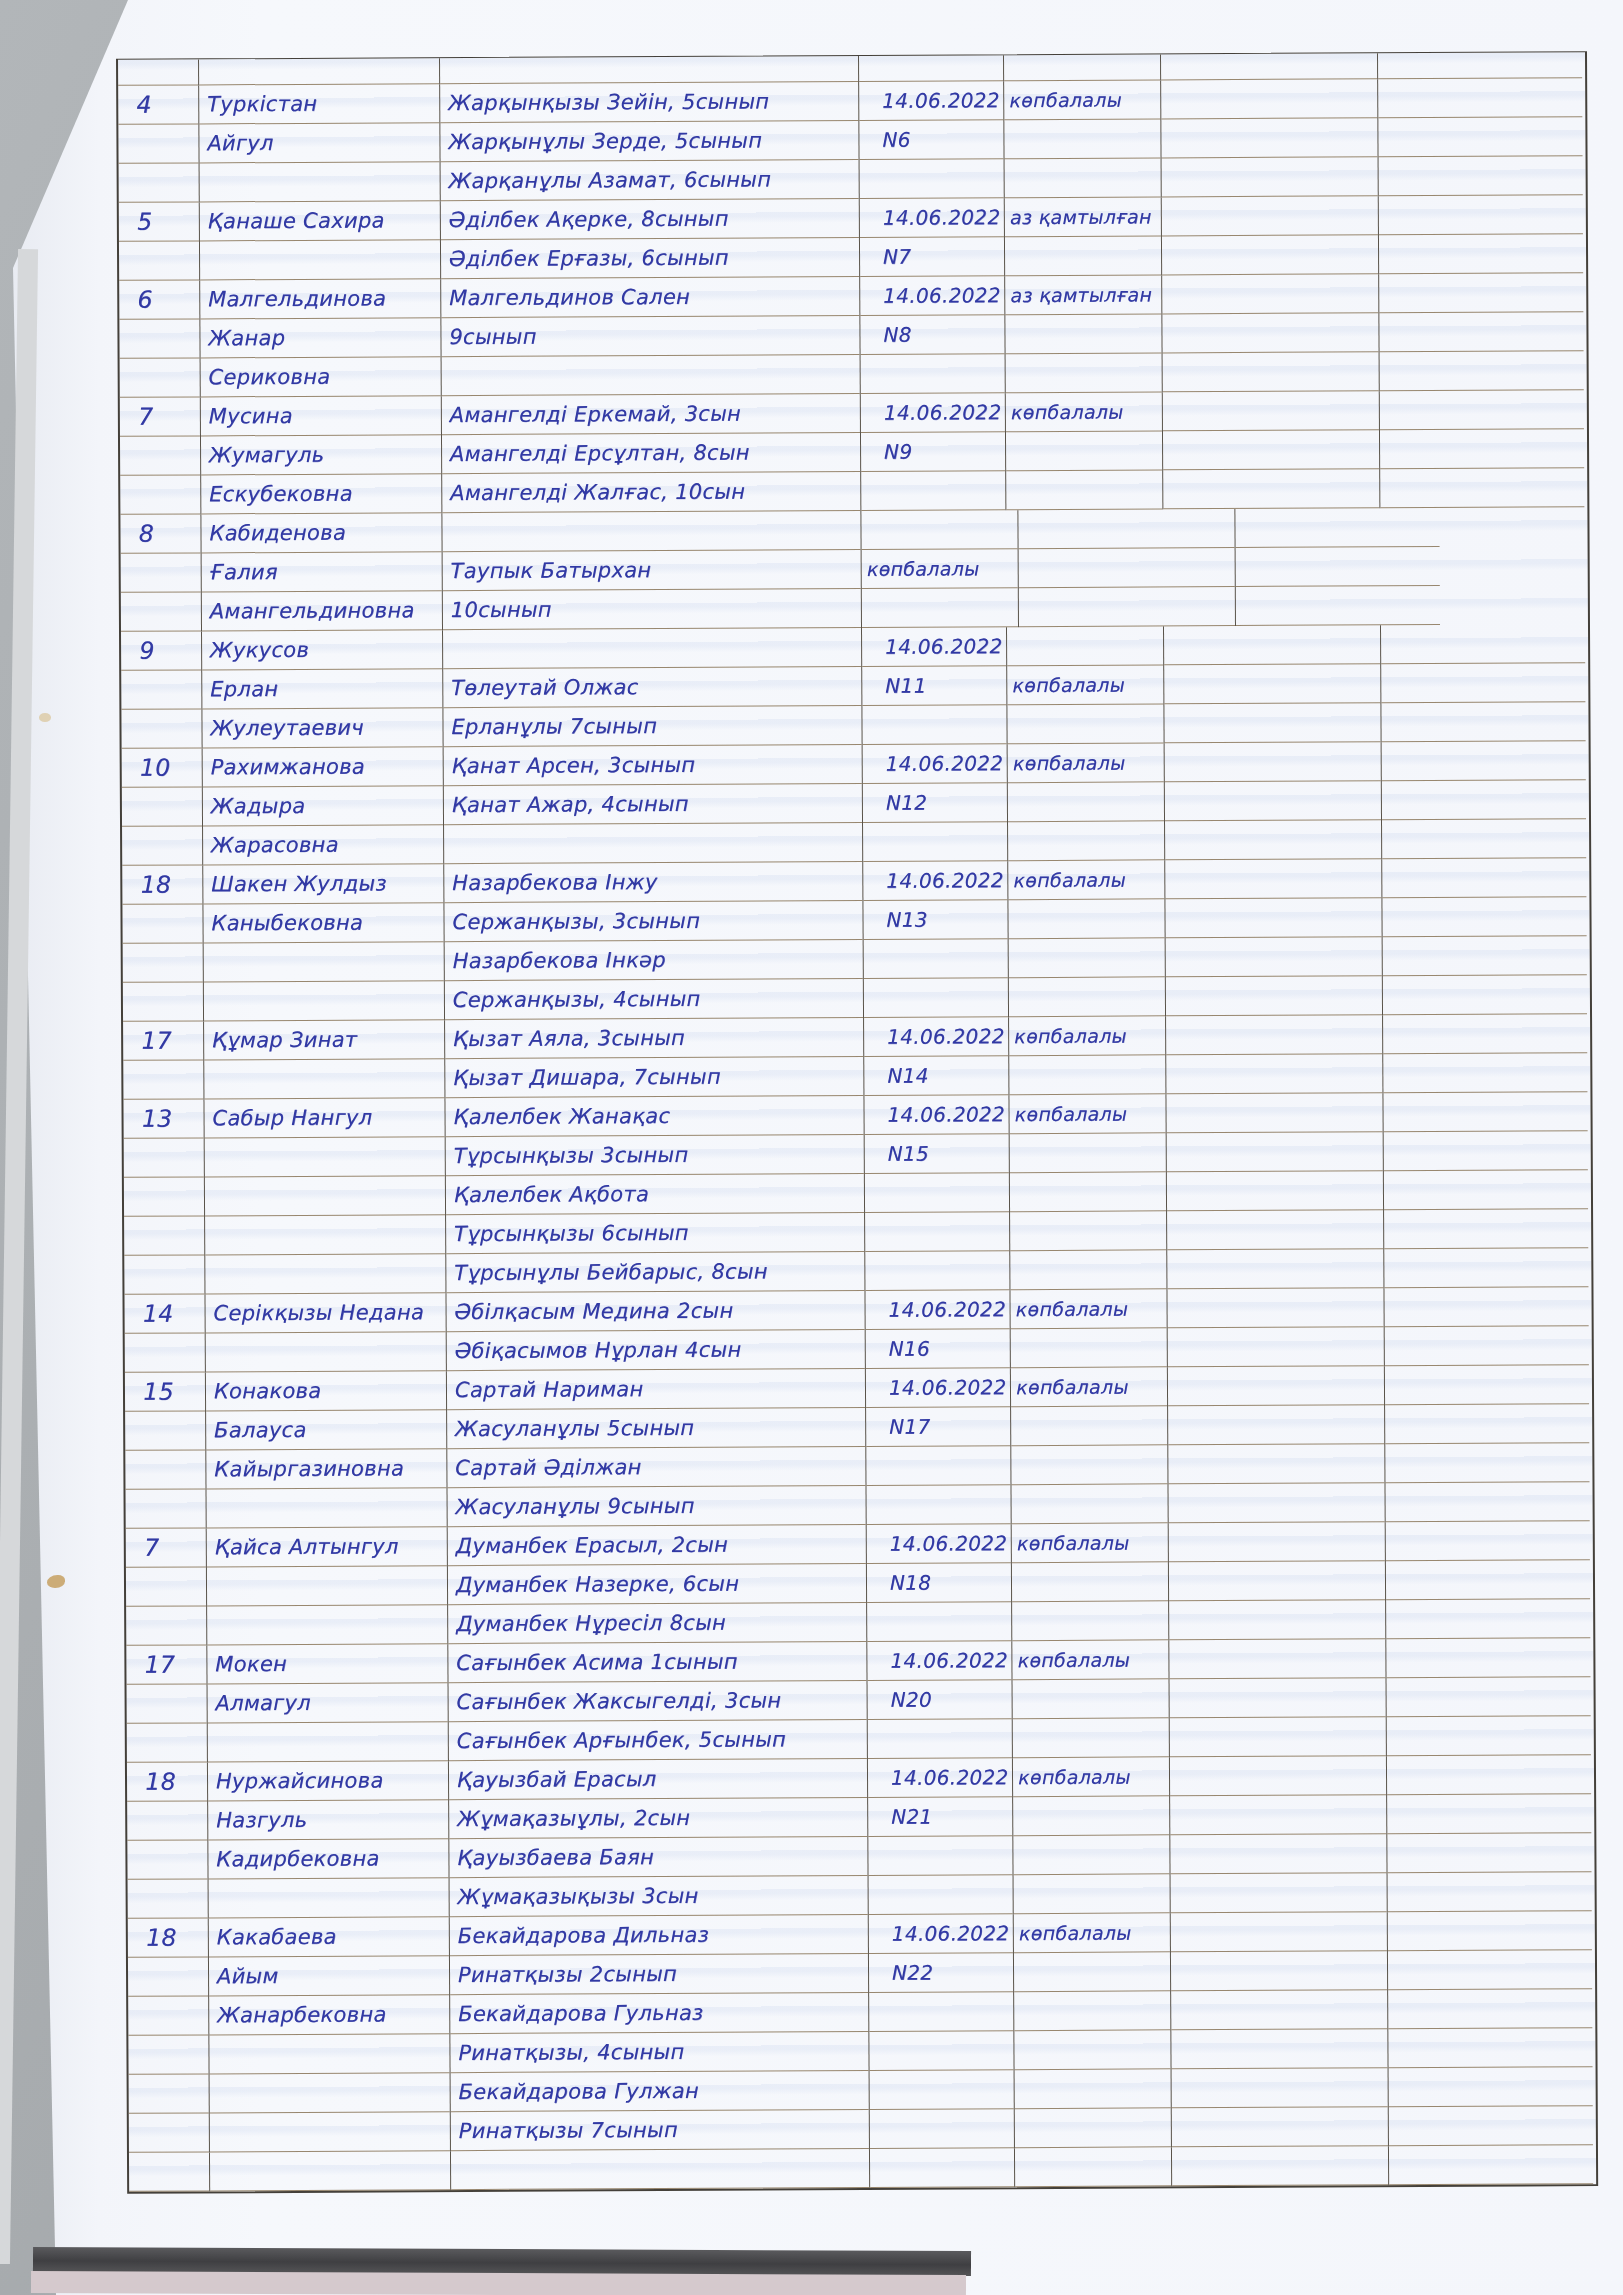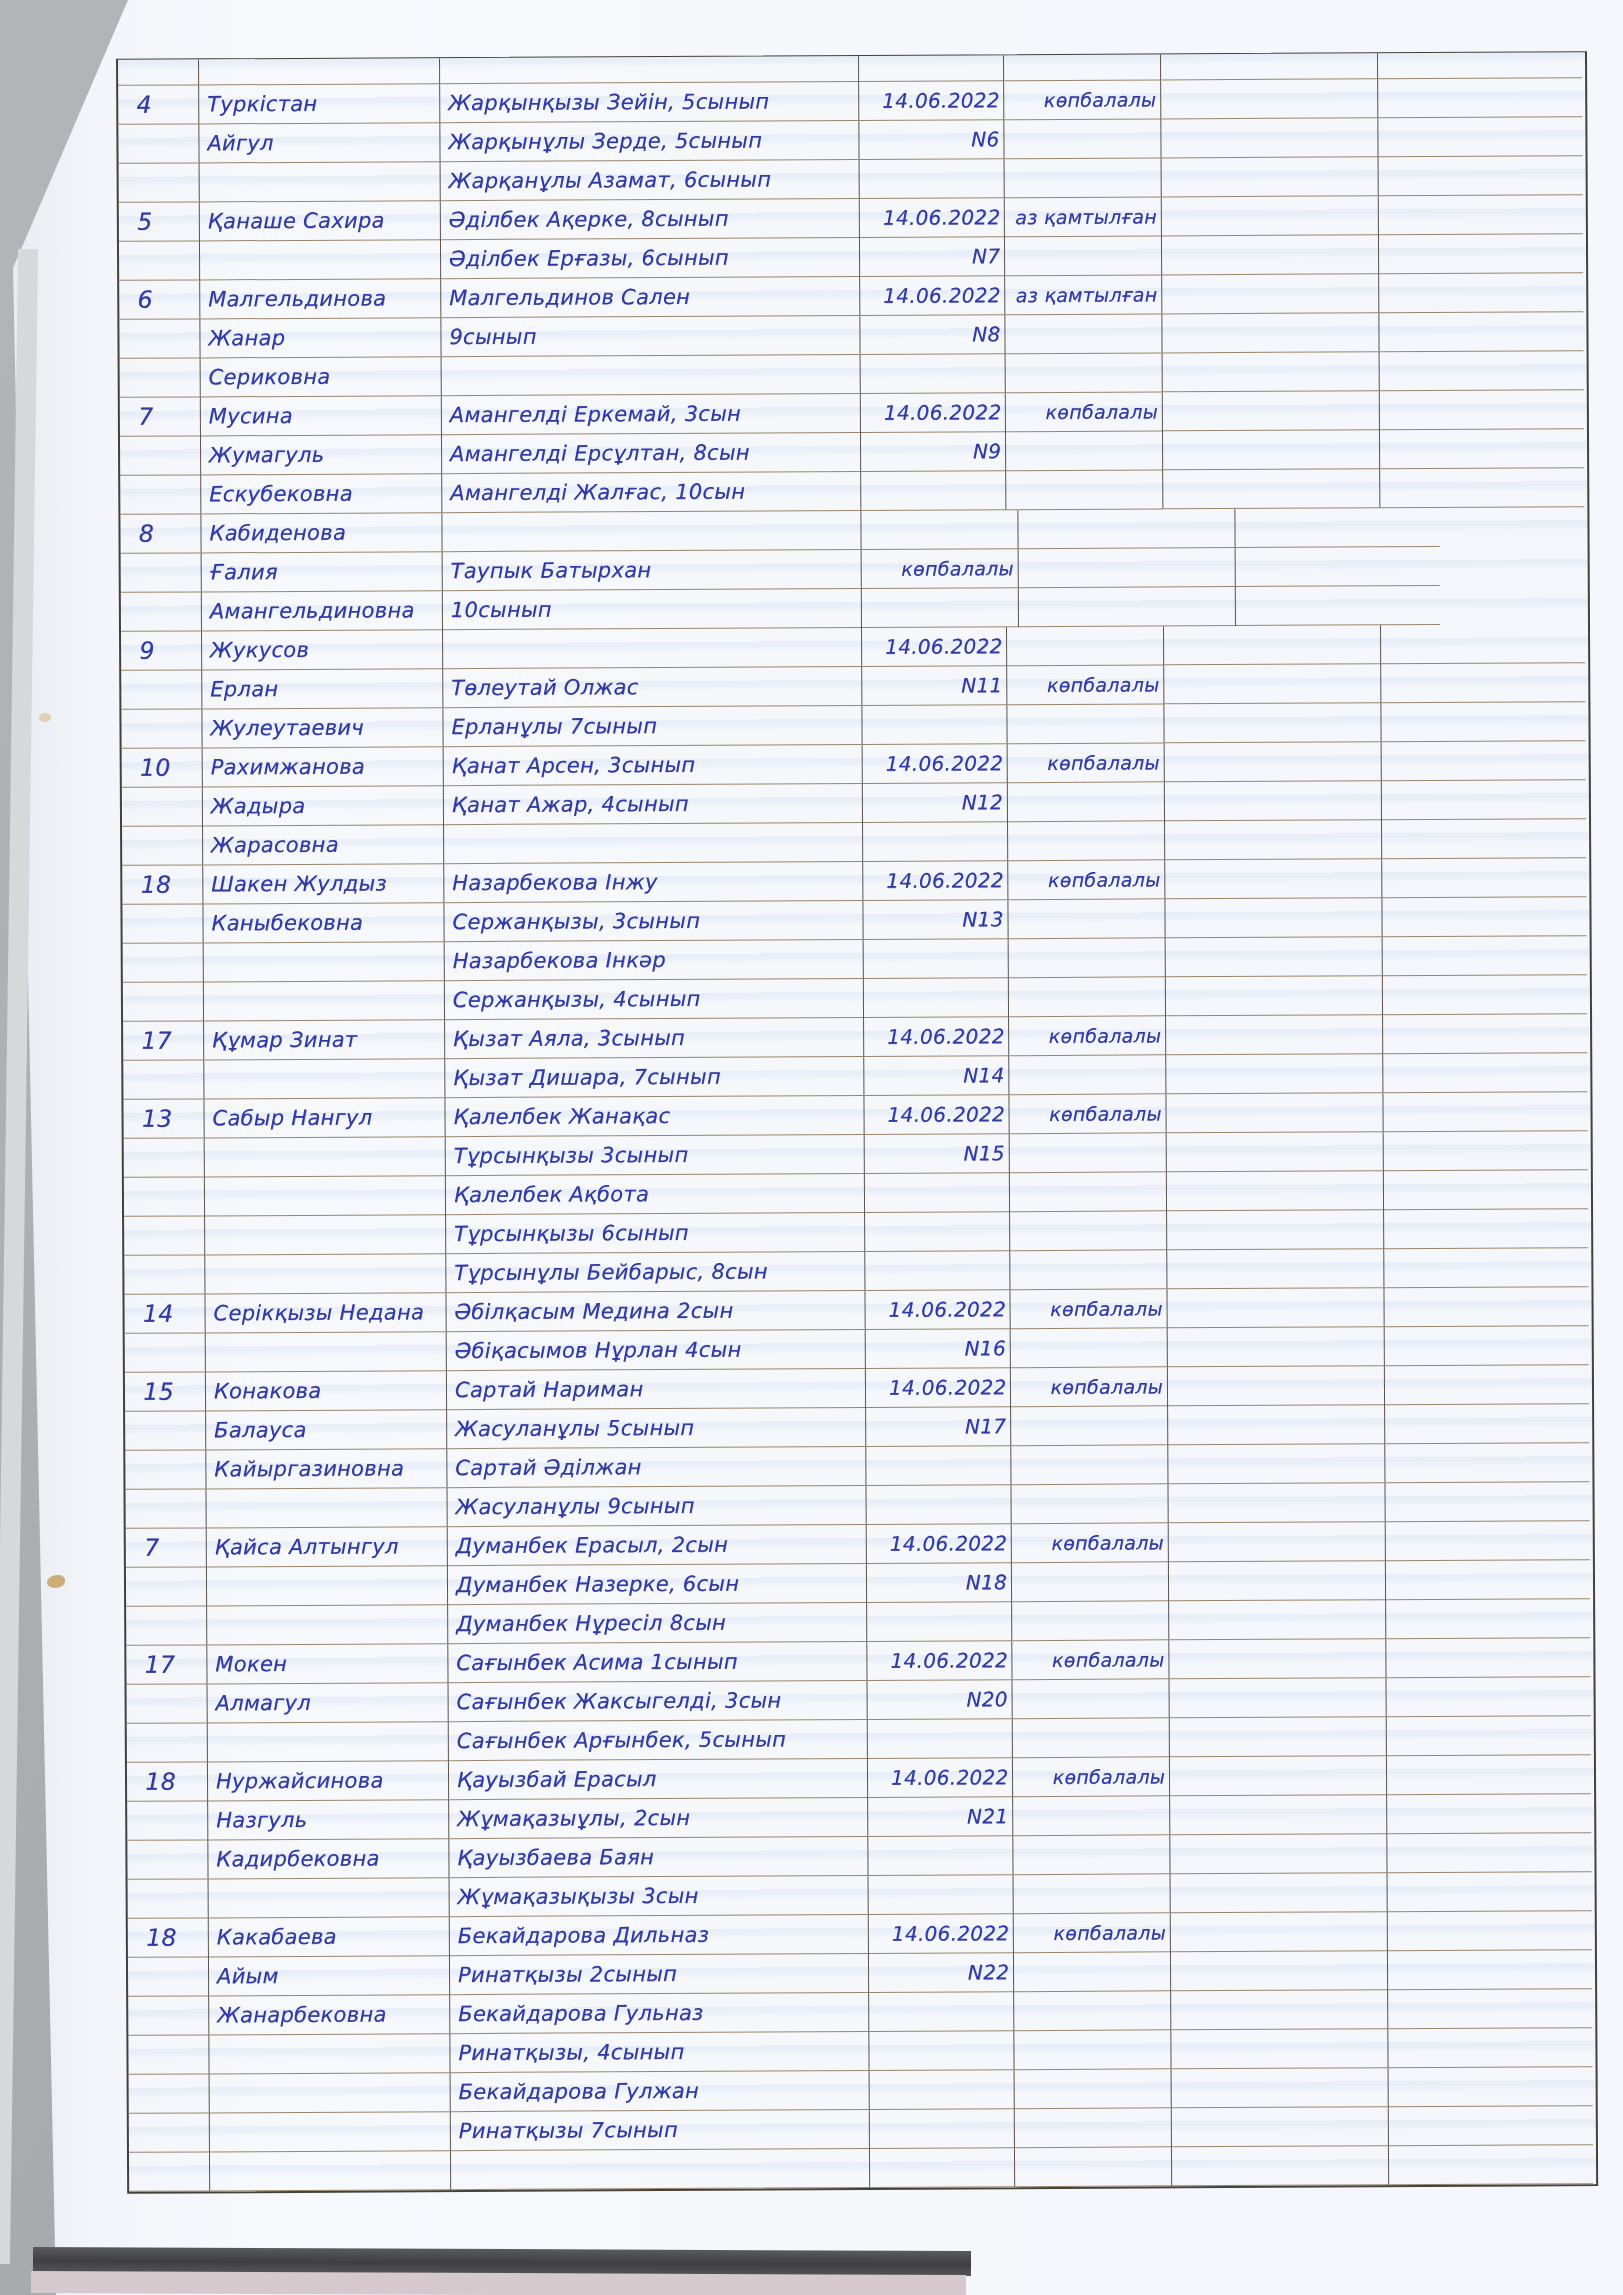--- a/index.html
+++ b/index.html
@@ -40,22 +40,22 @@
     height:39px;box-sizing:border-box;
     border-bottom:1.3px solid rgba(135,115,86,0.85);
     padding:0.7px 3.9px 0 7.9px;
     font-style:italic;font-weight:500;
     color:#3139a4;font-size:21px;line-height:37px;
     letter-spacing:0.3px;white-space:nowrap;overflow:visible;
     text-shadow:0.3px 0.3px 0.3px rgba(49,57,164,0.55);
   }
   .partial-strip .line{height:26px;}
   .c-num .line{font-size:23.6px;padding-left:18.3px;}
-  .c-date .line{font-size:20px;padding-left:23px;text-align:right;}
-  .c-status .line{font-size:19px;padding-left:5.2px;text-align:right;}
+  .c-date .line{font-size:20px;padding-left:23px;}
+  .c-status .line{font-size:19px;padding-left:5.2px;}
   .stain1{position:absolute;left:47px;top:1575px;width:18.3px;height:13px;
     background:#c8a469;border-radius:60% 40% 55% 45%;opacity:0.9;}
   .stain2{position:absolute;left:39px;top:713px;width:11.8px;height:8.5px;
     background:#dcc9a4;border-radius:50%;opacity:0.8;}
   .sheet-edge-dark{
     position:absolute;left:33px;top:2249px;width:938px;height:25px;
     background:linear-gradient(180deg,#5a5a5d,#3f3f42 55%,#545456);
     transform:rotate(0.25deg);
   }
   .sheet-edge-light{

